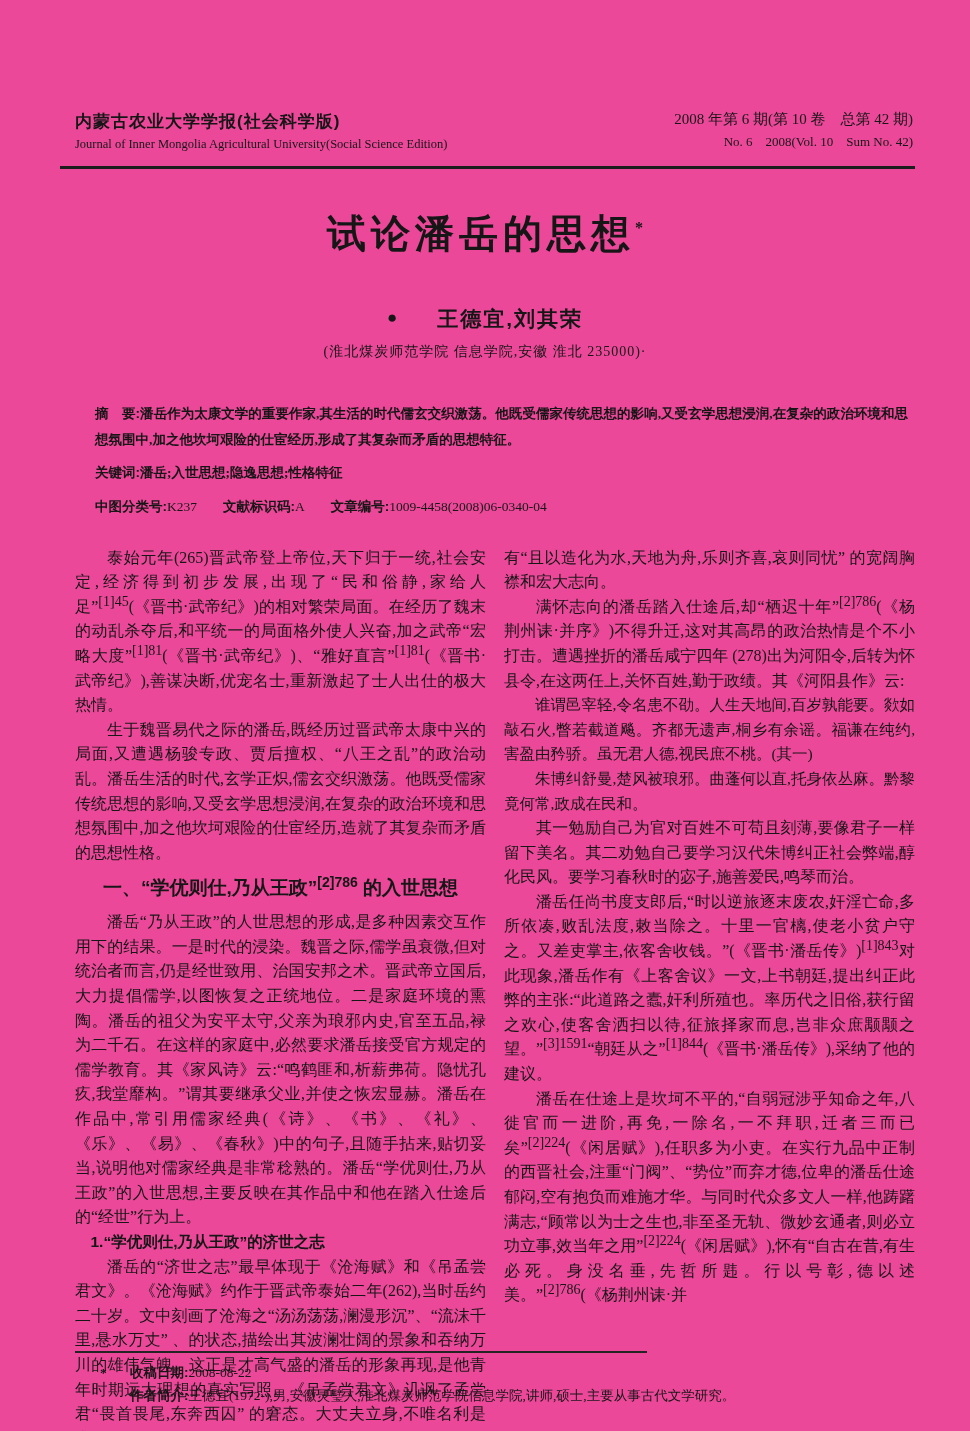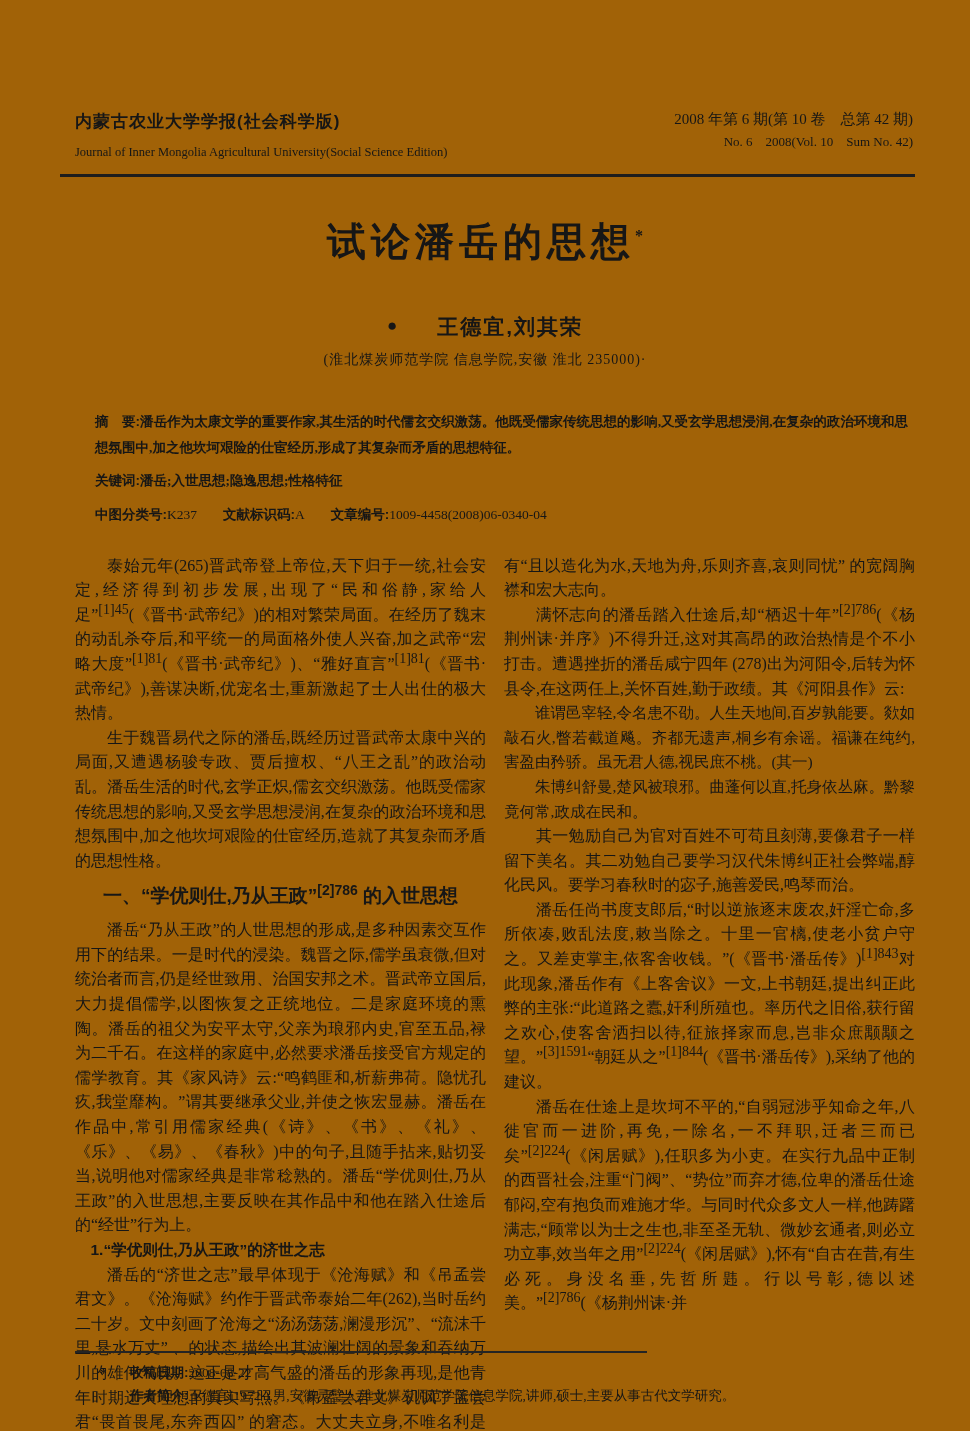--- a/index.html
+++ b/index.html
@@ -1,24 +1,24 @@
 <!DOCTYPE html>
 <html><head>
 <meta charset="utf-8">
 <style>
   html,body{margin:0;padding:0;background:#e8e8e4;}
   .page{
     position:relative;width:970px;height:1431px;margin:0 auto;
-    background:#a16207;color:#161616;overflow:hidden;
+    background:#ec4899;color:#161616;overflow:hidden;
     font-family:"Liberation Serif","DejaVu Serif",serif;
   }
   
   .header{display:flex;justify-content:space-between;align-items:flex-start;padding:110px 57px 0 75px;}
   .journal-cn{font-family:"Liberation Sans","DejaVu Sans",sans-serif;font-weight:bold;font-size:17px;letter-spacing:1px;}
-  .journal-en{font-size:12.5px;margin-top:12px;}
+  .journal-en{font-size:12.5px;margin-top:4px;}
   .issue-block{text-align:right;}
   .issue-cn{font-size:15px;}
   .issue-en{font-size:13px;margin-top:4px;}
   .head-rule{border:none;border-top:3px solid #1d1d1d;margin:14px 55px 0 60px;}
   
   .title{text-align:center;font-size:39px;font-weight:bold;letter-spacing:5px;margin-top:38px;}
   .title sup{font-size:16px;letter-spacing:0;}
   .byline{text-align:center;margin-top:44px;}
   .byline .bullet{font-size:17px;margin-right:36px;vertical-align:3px;}
   .byline .authors{font-family:"Liberation Sans","DejaVu Sans",sans-serif;font-weight:bold;font-size:21px;letter-spacing:2px;}

